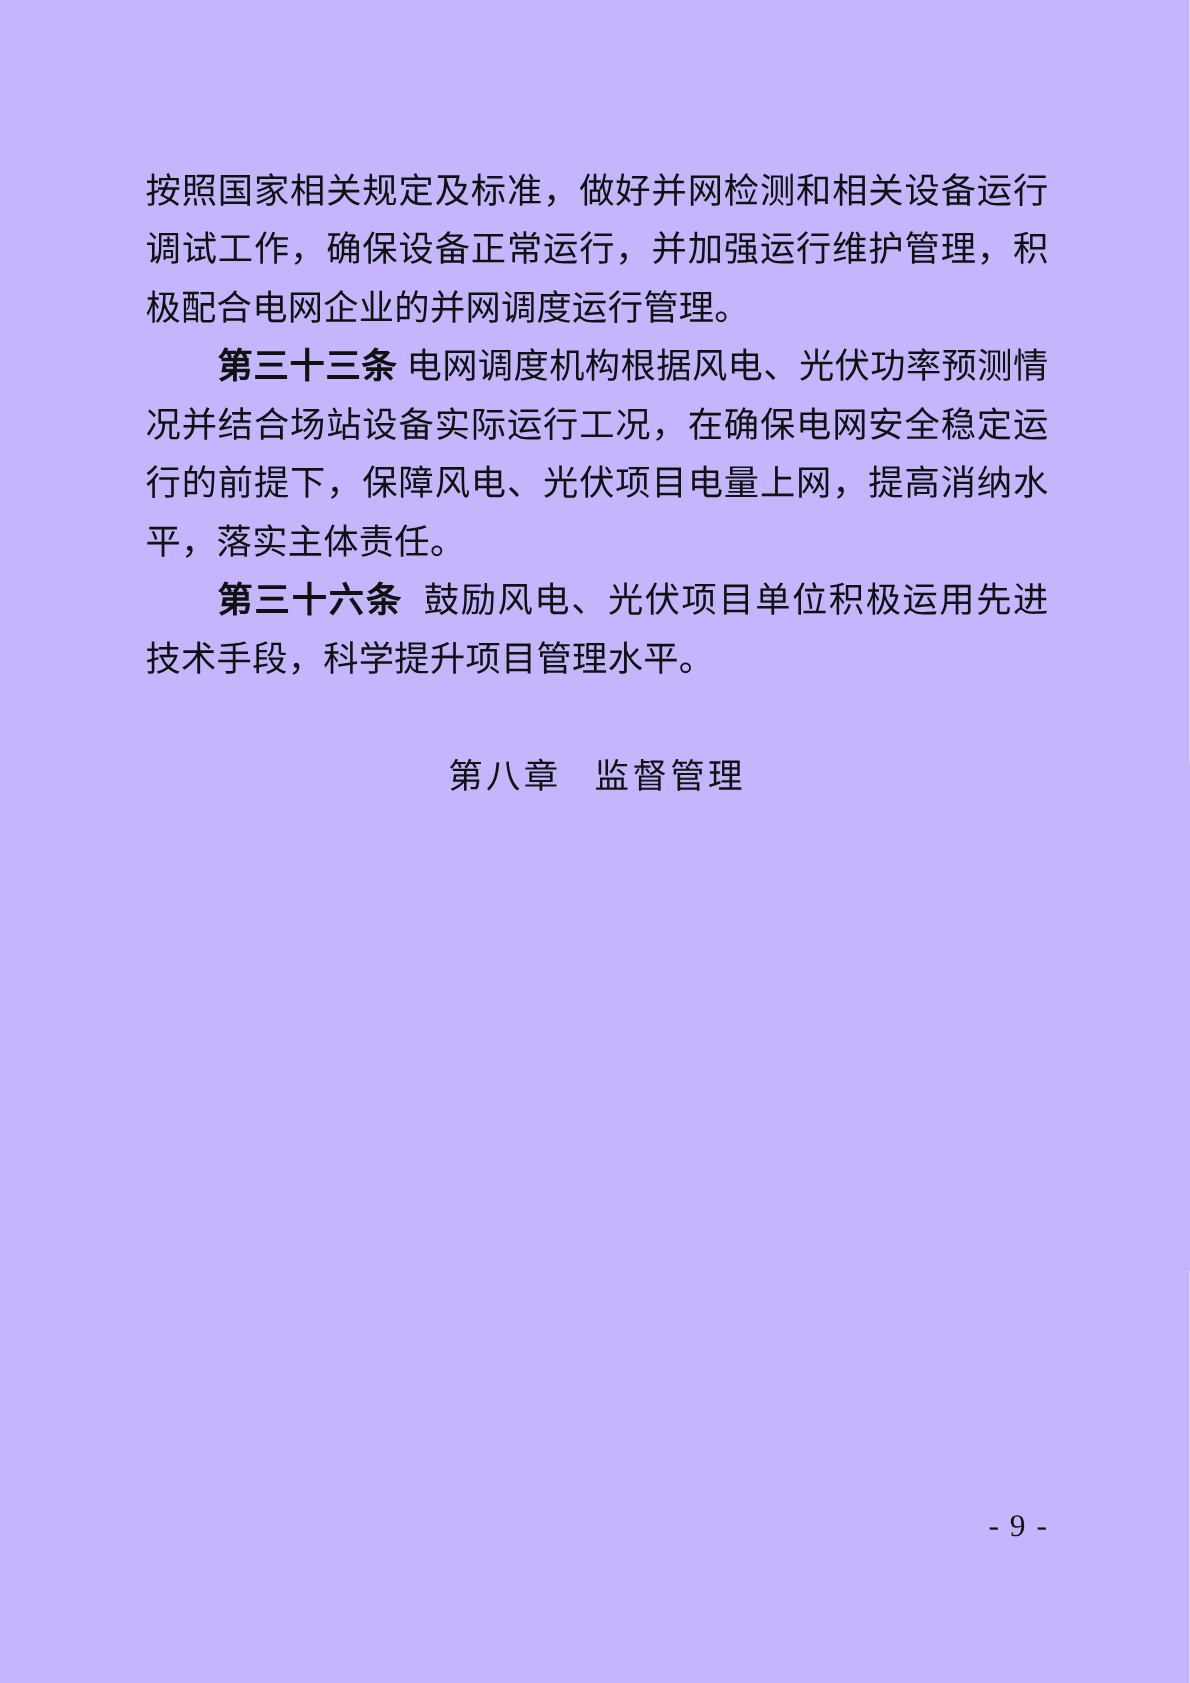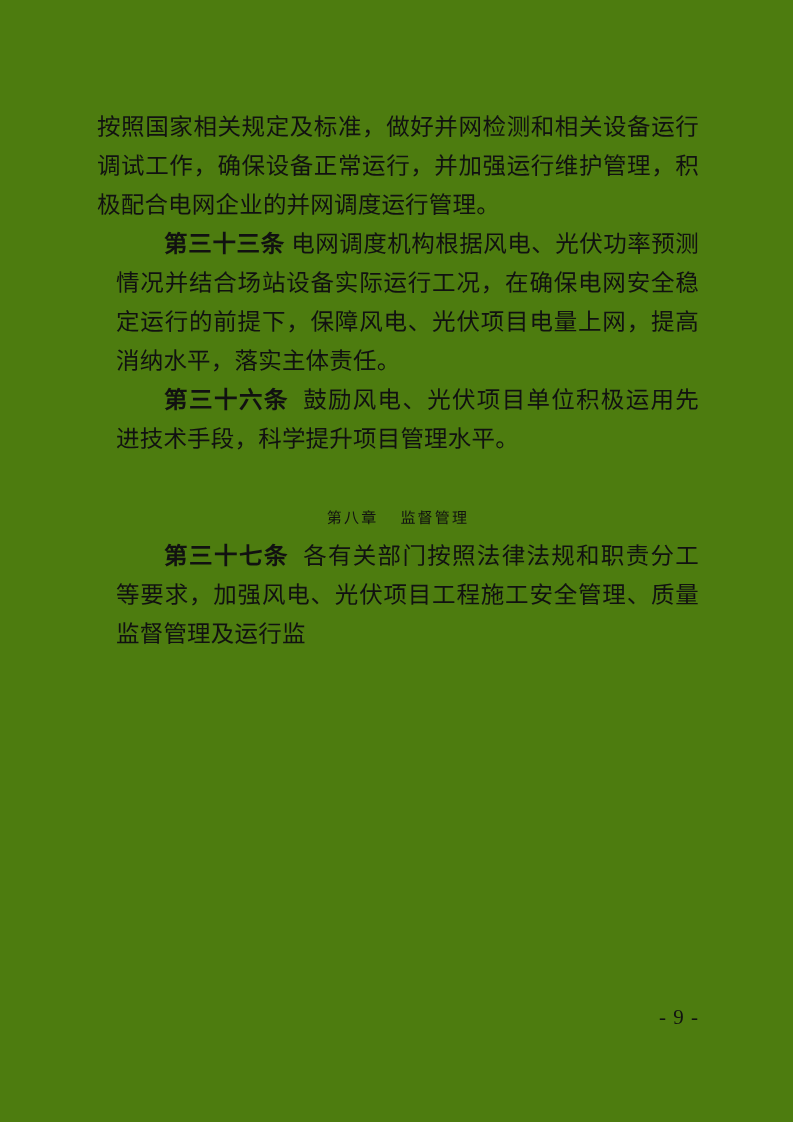--- a/index.html
+++ b/index.html
@@ -17,21 +17,21 @@
     color: #000000;
     -webkit-font-smoothing: antialiased;
   }
 
   #page {
     position: absolute;
     left: 0;
     top: 0;
     width: 793px;
     height: 1122px;
-    background: #4d7c0f;
+    background: #c4b5fd;
   }
 
   #body-column {
     position: absolute;
     left: 97px;
     top: 108px;
     width: 602px;
   }
 
   .para {
@@ -44,39 +44,38 @@
     color: #111111;
     font-weight: 400;
   }
 
   .para.continuation {
     text-indent: 0;
   }
 
   .para.article {
     text-indent: 48px;
-    margin-left: 19px;
   }
 
   .art-label {
     font-weight: 700;
     letter-spacing: 0.4px;
   }
 
   .gap-narrow {
     display: inline-block;
     width: 6px;
   }
   .gap-wide {
     display: inline-block;
     width: 13px;
   }
 
   .chapter-heading {
-    font-size: 15px;
+    font-size: 23px;
     line-height: 39px;
     text-align: center;
     letter-spacing: 2.2px;
     font-weight: 400;
     color: #111111;
     margin: 0;
   }
 
   .chapter-sep {
     display: inline-block;
@@ -112,19 +111,18 @@
     <p class="para article"><span class="art-label">第三十三条</span><span class="gap-narrow"></span><span>电网调度机构根据风电、光伏功率预测情况并结合场站设备实际运行工况，在确保电网安全稳定运行的前提下，保障风电、光伏项目电量上网，提高消纳水平，落实主体责任。</span></p>
 
 
     <p class="para article"><span class="art-label">第三十六条</span><span class="gap-wide"></span><span>鼓励风电、光伏项目单位积极运用先进技术手段，科学提升项目管理水平。</span></p>
 
     <div class="blank-line"></div>
 
     <p class="chapter-heading"><span>第八章</span><span class="chapter-sep"></span><span>监督管理</span></p>
 
 
-    <p class="para article"><span class="art-label">第三十七条</span><span class="gap-wide"></span><span>各有关部门按照法律法规和职责分工等要求，加强风电、光伏项目工程施工安全管理、质量监督管理及运行监</span></p>
 
   </div>
 
   <div id="page-number">- 9 -</div>
 
 </div>
 
 </body></html>

